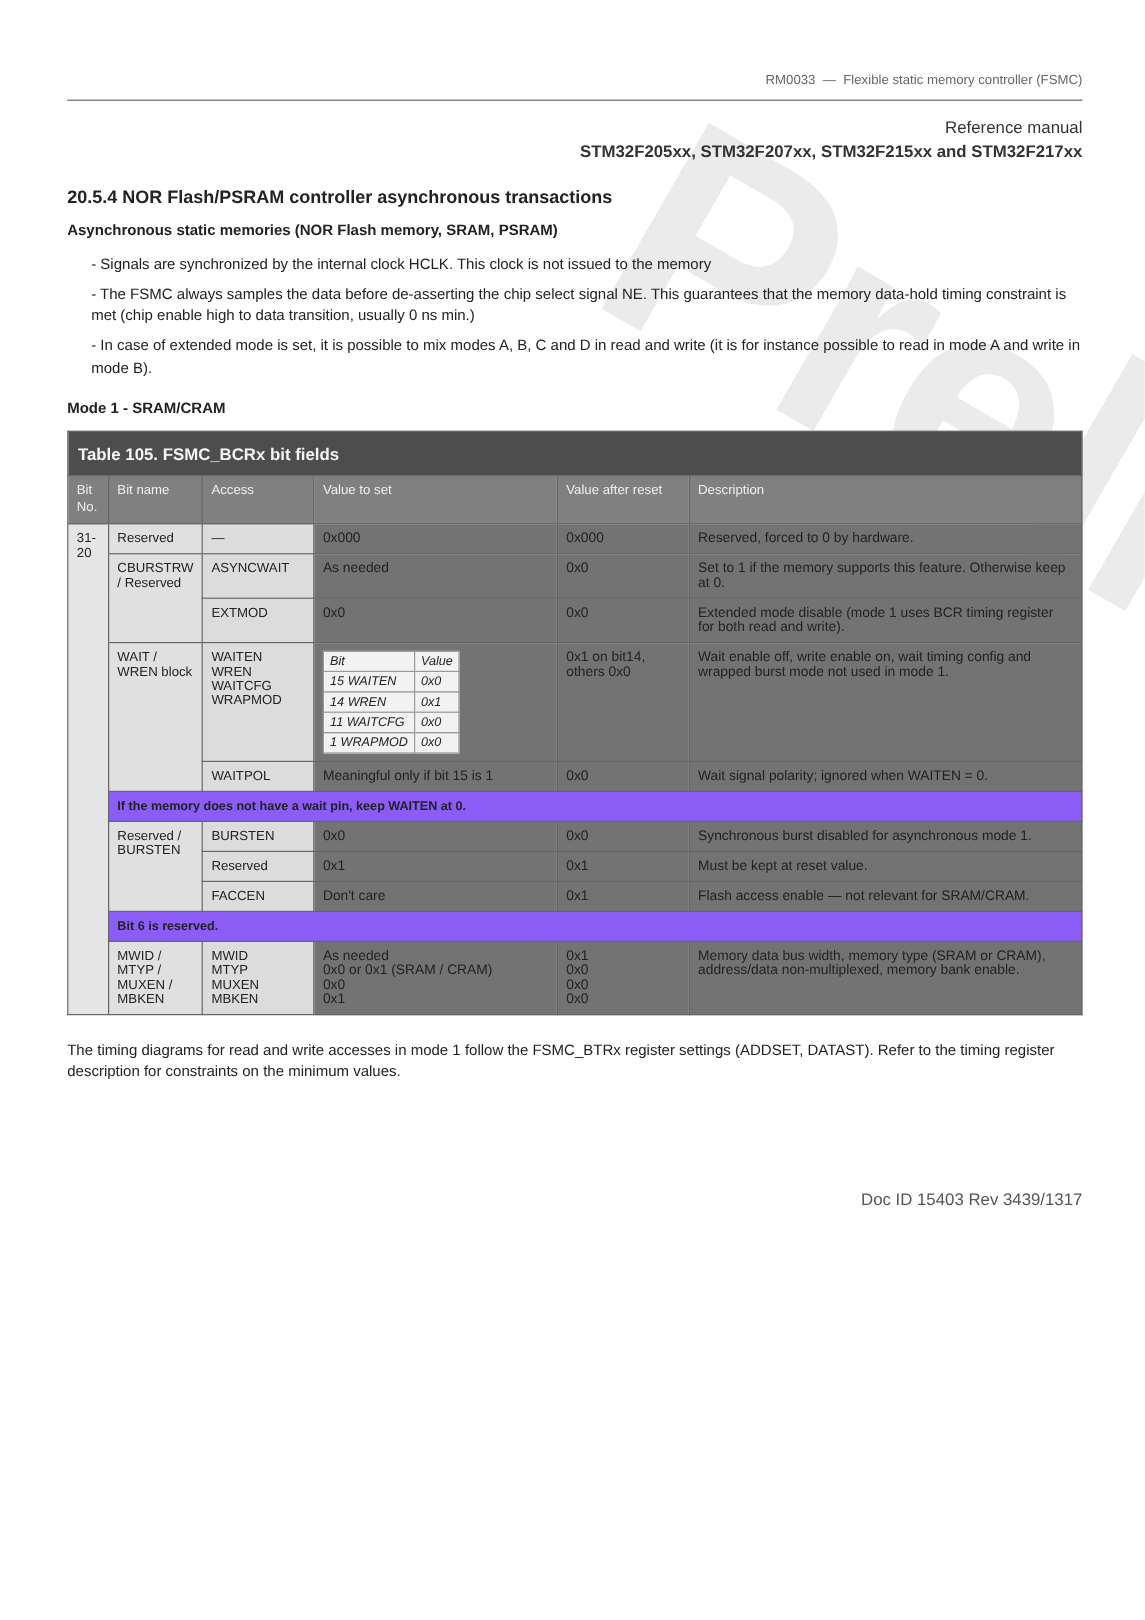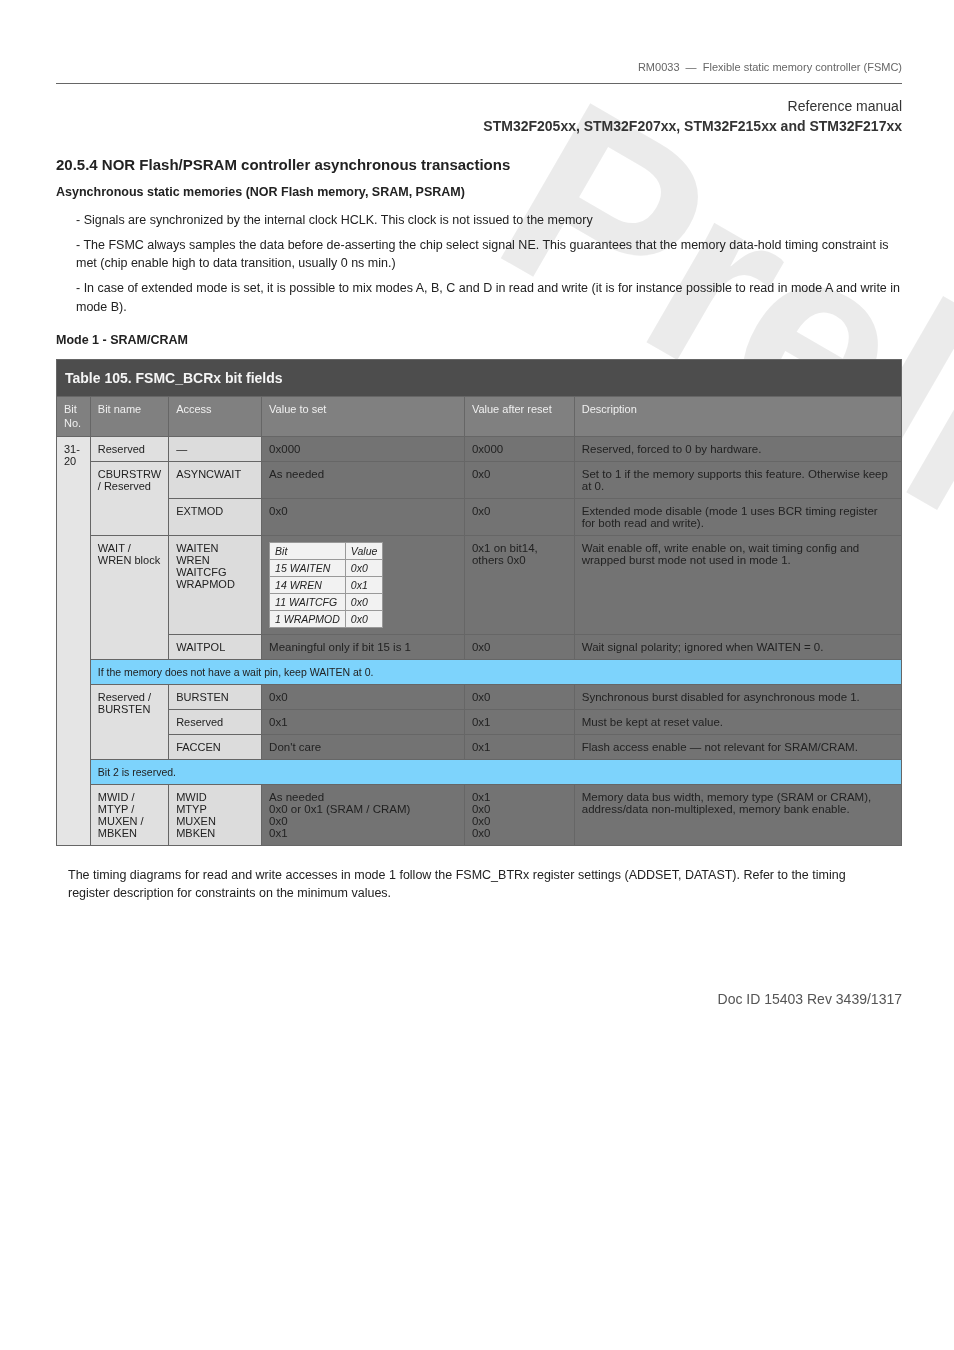--- a/index.html
+++ b/index.html
@@ -34,25 +34,25 @@
   .para-list li::before { content: "-  "; }
 
   .tbl { width: 100%; border-collapse: collapse; border: 1.5px solid #444; margin: 10px 0 20px 0; font-size: 11.5px; }
   .tbl th, .tbl td { border: 1px solid #666; padding: 6px 7px; vertical-align: top; text-align: left; }
   .tbl .title-row th { background: #4d4d4d; color: #f5f5f5; font-weight: 700; font-size: 14px; padding: 10px 8px; }
   .tbl .hdr-row th { background: #808080; color: #efefef; font-weight: 400; font-size: 11px; line-height: 1.25; }
   .tbl .group-col { background: #e5e5e5; font-size: 11px; }
   .tbl .sub-col { background: #e0e0e0; font-size: 11px; }
   .tbl .feat-col { background: #dcdcdc; font-size: 11px; }
   .tbl td { background: #737373; }
-  .tbl .note-row td { background: #7dd3fc; font-size: 10.5px; }
+  .tbl .note-row td { background: #8b5cf6; font-size: 10.5px; font-weight: bold; }
   .mini { border-collapse: collapse; font-size: 10.5px; }
   .mini td, .mini th { border: 1px solid #999; padding: 2px 5px; background: #f2f2f2; font-weight: 400; font-style: italic; }
 
-  .after { font-size: 12.5px; line-height: 1.45; margin: 10px 12px; }
+  .after { font-size: 12.5px; line-height: 1.45; margin: 10px 0; }
   .footer { margin-top: 88px; display: flex; justify-content: flex-end; font-size: 14px; color: #555; }
 </style>
 </head>
 <body>
 
 <div class="watermark-wrap">
   <div class="watermark">Preliminary</div>
 </div>
 
 <div class="page">
@@ -172,21 +172,21 @@
       <td>0x1</td>
       <td>Must be kept at reset value.</td>
     </tr>
     <tr>
       <td class="feat-col">FACCEN</td>
       <td>Don't care</td>
       <td>0x1</td>
       <td>Flash access enable — not relevant for SRAM/CRAM.</td>
     </tr>
     <tr class="note-row">
-      <td colspan="5">Bit 2 is reserved.</td>
+      <td colspan="5">Bit 6 is reserved.</td>
     </tr>
 
     <tr>
       <td class="sub-col" rowspan="1">MWID / MTYP / MUXEN / MBKEN</td>
       <td class="feat-col" style="white-space:pre-line">MWID
 MTYP
 MUXEN
 MBKEN</td>
       <td style="white-space:pre-line">As needed
 0x0 or 0x1 (SRAM / CRAM)

